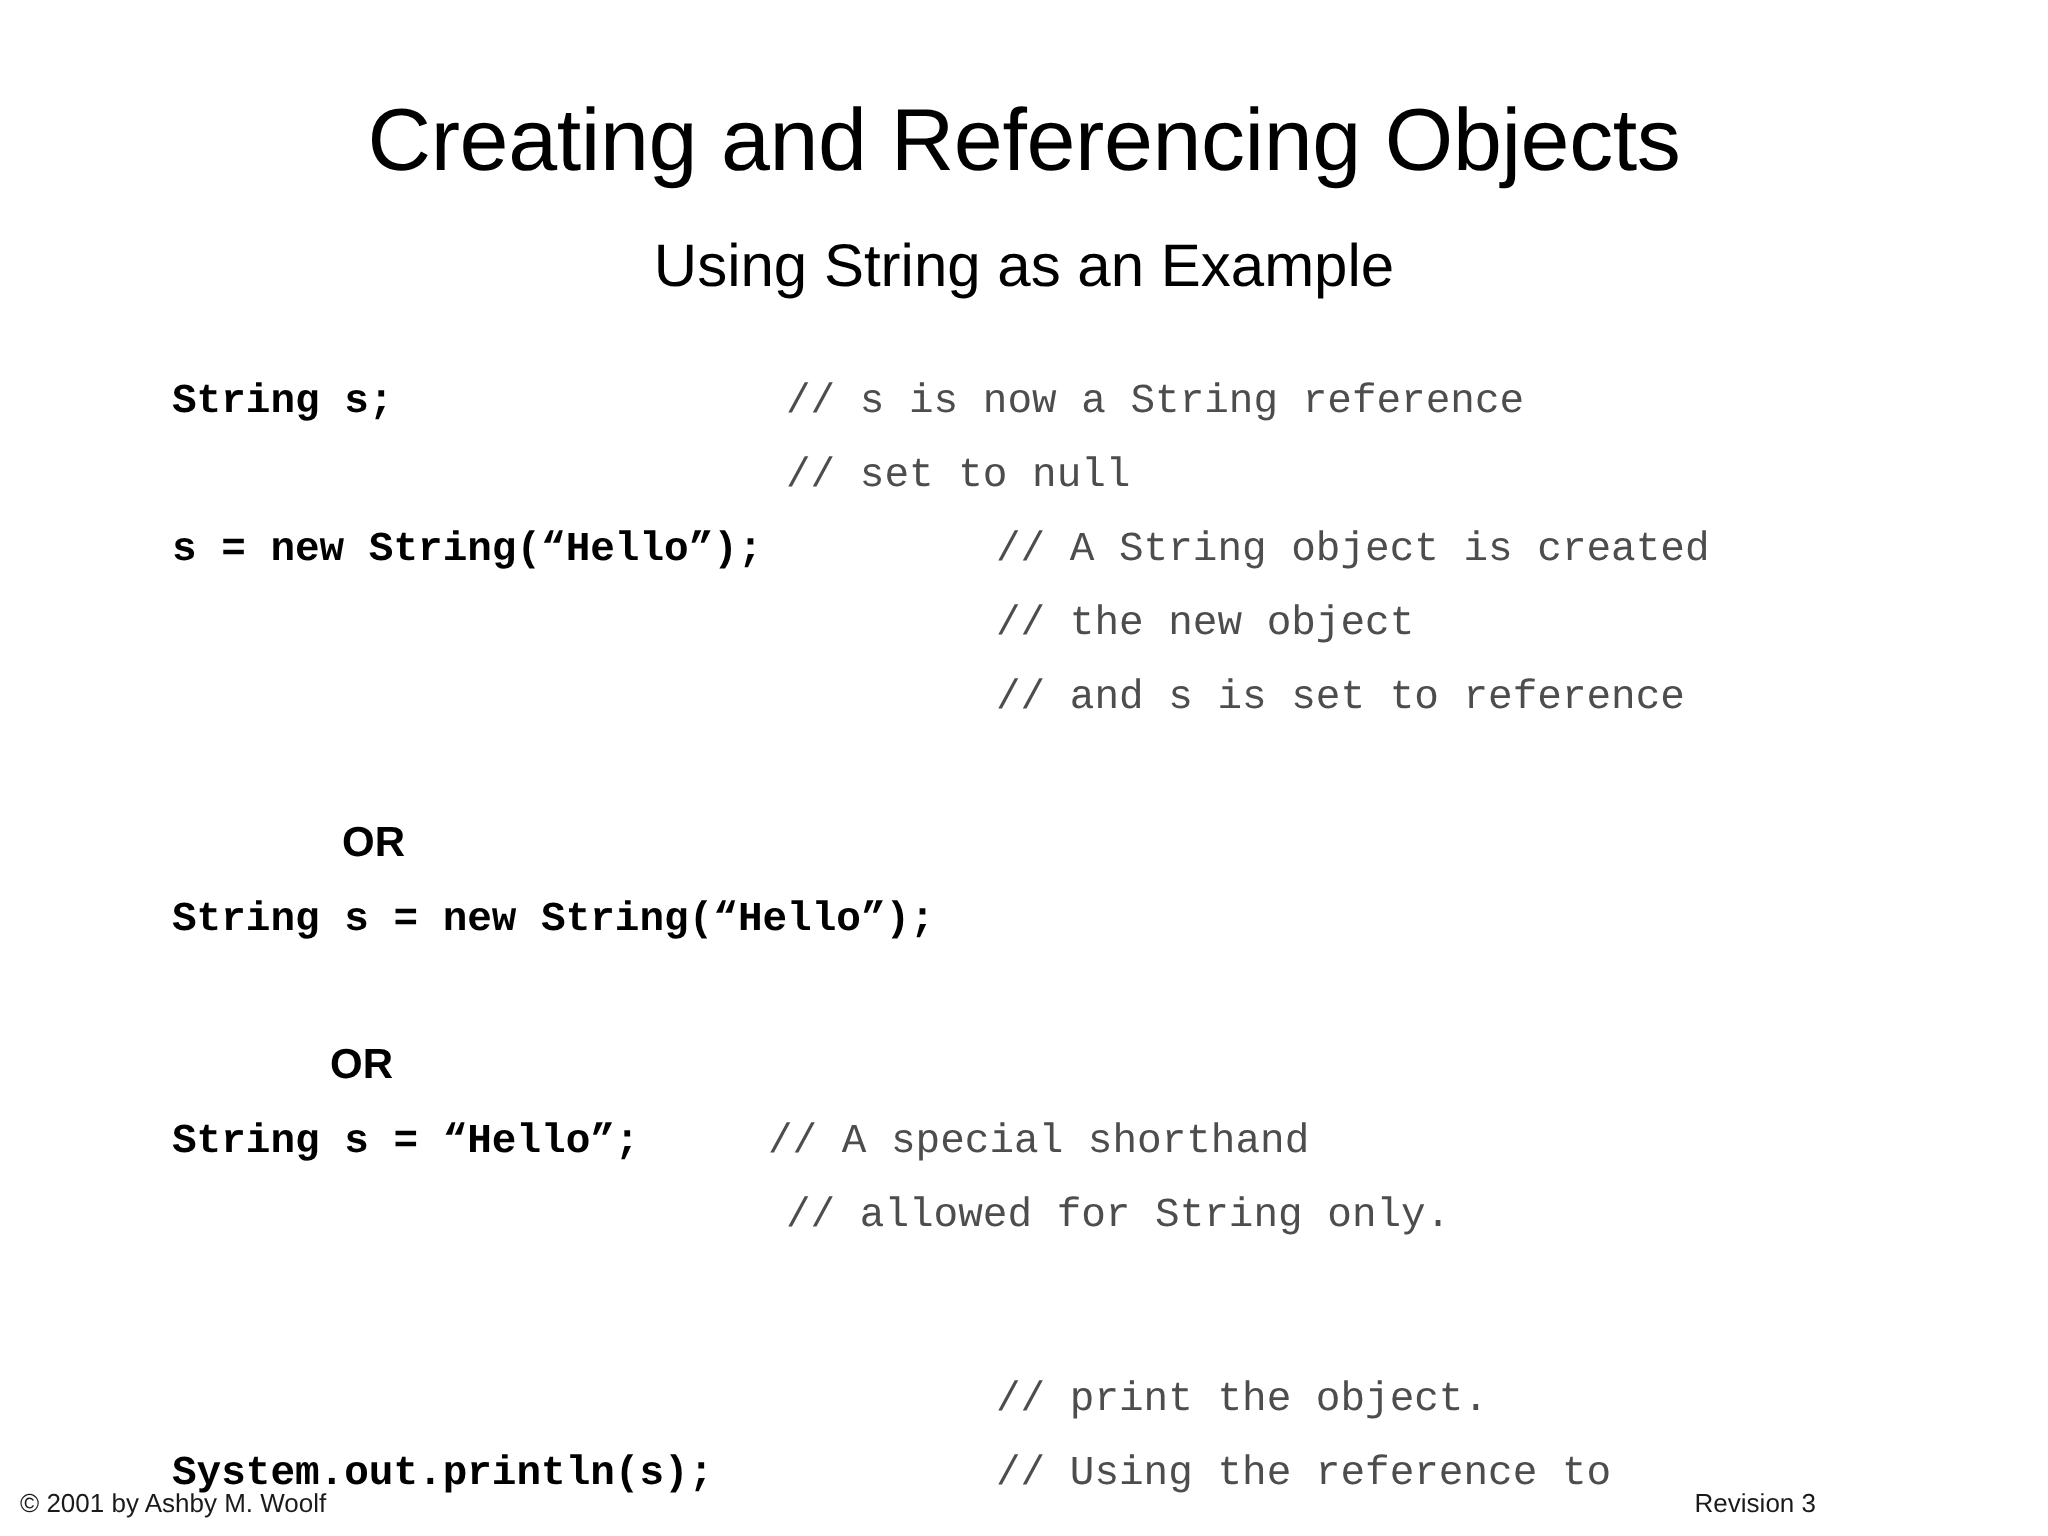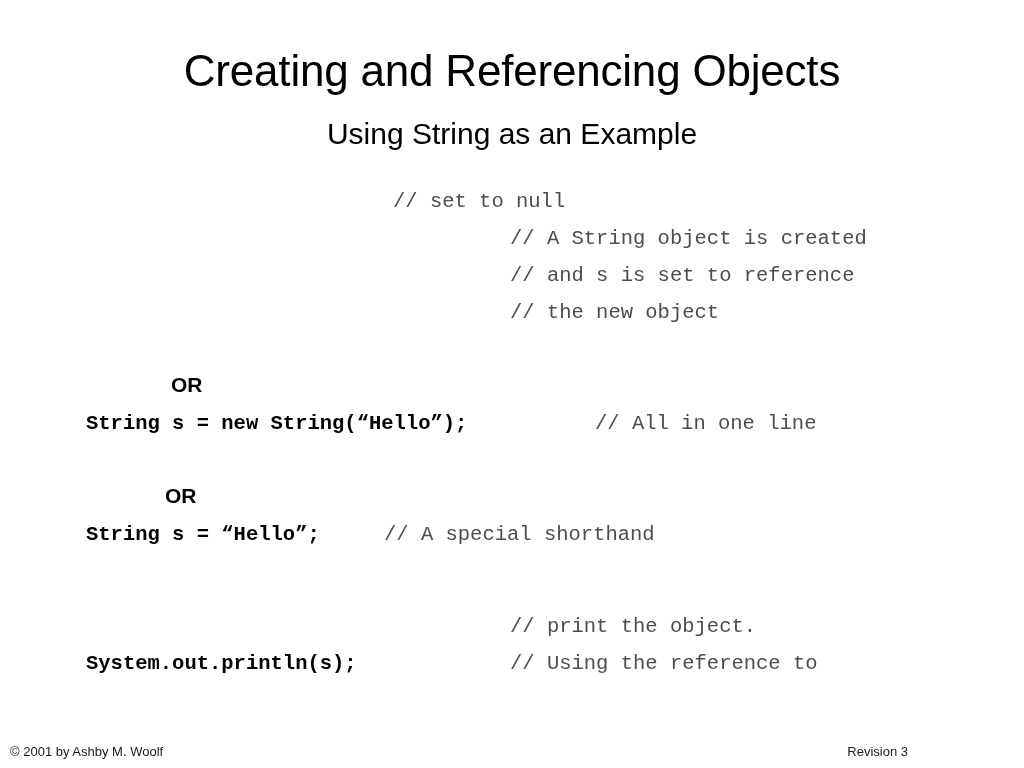--- a/index.html
+++ b/index.html
@@ -81,21 +81,21 @@
     top: 0;
     font-family: "Liberation Mono", "DejaVu Sans Mono", monospace;
     font-size: 20.5px;
     font-weight: 400;
     color: #4d4d4d;
     white-space: pre;
   }
 
   
   .col-a { left: 393px; }
-  .col-b { left: 510px; }
+  .col-b { left: 498px; }
   .col-c { left: 595px; }
   .col-d { left: 384px; }
 
   .or-line {
     position: relative;
     height: 37px;
     margin-left: 20px;
   }
   .or-label {
     position: absolute;
@@ -142,62 +142,70 @@
 <body>
 
 <div class="slide">
 
   <div class="title">Creating and Referencing Objects</div>
 
   <div class="subtitle">Using String as an Example</div>
 
   <div class="code-body">
 
+    <div class="code-line">
+      <span class="code-text">String s;</span>
+      <span class="code-comment col-a">// s is now a String reference</span>
+    </div>
 
     <div class="code-line">
       <span class="code-text"></span>
       <span class="code-comment col-a">// set to null</span>
     </div>
 
     <div class="code-line">
+      <span class="code-text">s = new String(“Hello”);</span>
       <span class="code-comment col-b">// A String object is created</span>
     </div>
 
     <div class="code-line">
       <span class="code-text"></span>
+      <span class="code-comment col-b">// the new object</span>
+    </div>
+
+    <div class="code-line">
+      <span class="code-text"></span>
       <span class="code-comment col-b">// and s is set to reference</span>
-    </div>
-
-    <div class="code-line">
-      <span class="code-text"></span>
-      <span class="code-comment col-b">// the new object</span>
     </div>
 
     <div class="spacer"></div>
 
     <div class="or-line">
       <span class="or-label or-1">OR</span>
     </div>
 
     <div class="code-line">
       <span class="code-text">String s = new String(“Hello”);</span>
-      <span class="code-comment col-c">// All in one line</span>
     </div>
 
     <div class="spacer"></div>
 
     <div class="or-line">
       <span class="or-label or-2">OR</span>
     </div>
 
     <div class="code-line">
       <span class="code-text">String s = “Hello”;</span>
       <span class="code-comment col-d">// A special shorthand</span>
     </div>
 
+    <div class="code-line">
+      <span class="code-text"></span>
+      <span class="code-comment col-a">// allowed for String only.</span>
+    </div>
 
     <div class="spacer"></div>
     <div class="spacer-sm"></div>
 
     <div class="code-line">
       <span class="code-text"></span>
       <span class="code-comment col-b">// print the object.</span>
     </div>
 
     <div class="code-line">

